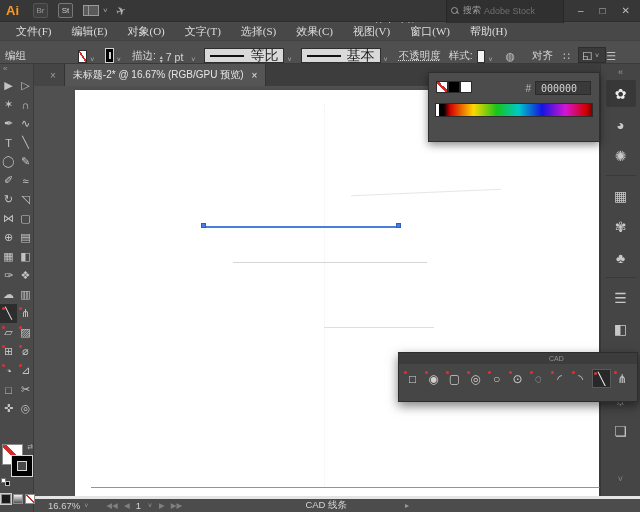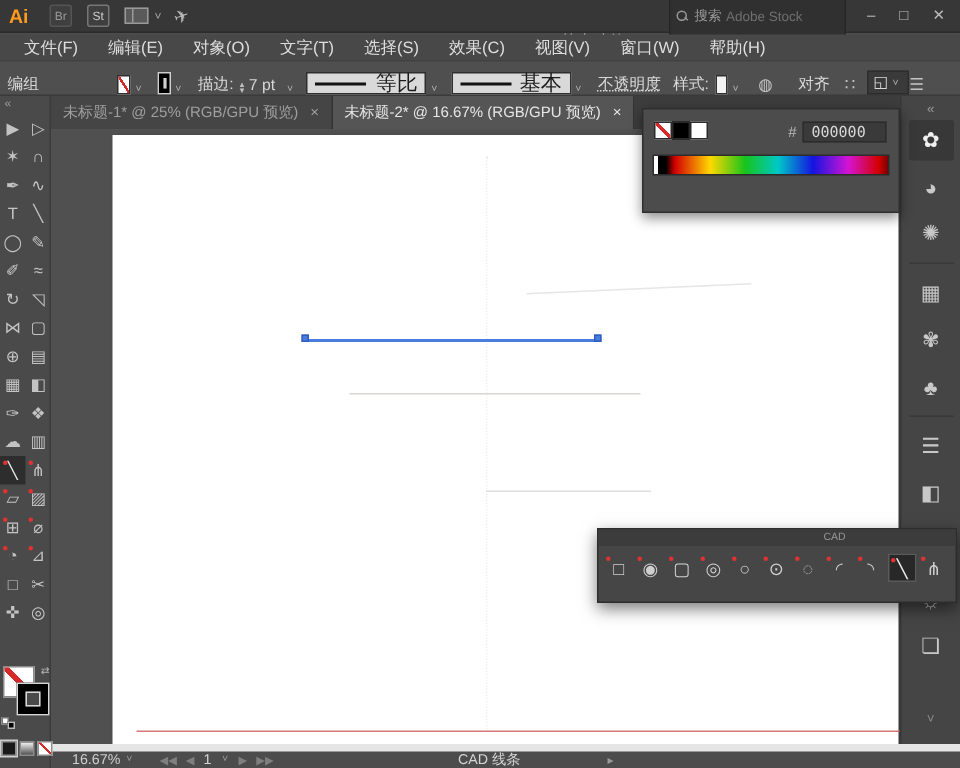--- a/index.html
+++ b/index.html
@@ -29,21 +29,21 @@
     border:1px solid #9a9a9a; border-radius:50%; }
   .mag:after { content:""; position:absolute; left:5px; top:5px; width:3px; height:1px;
     background:#9a9a9a; transform:rotate(45deg); }
   .search-label { color:#9d9d9d; font-size:9px; white-space:nowrap; }
   .search-hint { color:#6f6f6f; font-size:9px; margin-left:3px; white-space:nowrap; }
   .winbtns { display:flex; gap:16px; margin-right:10px; color:#bdbdbd; font-size:10px; }
   .winbtns span { cursor:default; }
   
   .menubar { position:absolute; left:0; top:23px; width:640px; height:17px; background:#484848;
     display:flex; align-items:center; padding-left:6px; }
-  .menu-item { padding:0 10px; font-size:11px; color:#dedede; white-space:nowrap; }
+  .menu-item { padding:0 10px; font-size:11px; color:#dedede; white-space:nowrap;font-family:Liberation Serif, serif; }
   
   .controlbar { position:absolute; left:0; top:40px; width:640px; height:24px; background:#4f4f4f;
     border-top:1px solid #424242; border-bottom:1px solid #3a3a3a;
     display:flex; align-items:flex-end; padding-left:5px; font-size:10.5px; }
   .cb-label { color:#d8d8d8; white-space:nowrap; }
   .sw-none { width:17px; height:13px; background:#fff; border:1px solid #2e2e2e; position:relative; margin-left:52px; }
   .sw-none:before, .none-slash:before { content:""; position:absolute; inset:0;
     background:linear-gradient(to top right, transparent 44%, #d42a2a 44%, #d42a2a 58%, transparent 58%); }
   .sw-stroke { width:15px; height:15px; background:#000; border:1px solid #cfcfcf; position:relative; margin-left:8px; }
   .sw-stroke:after { content:""; position:absolute; inset:3px; background:#4f4f4f; border:1px solid #cfcfcf; }
@@ -131,21 +131,21 @@
   .cadpanel { position:absolute; left:398px; top:352px; width:240px; height:50px; background:#464646;
     border:1px solid #2d2d2d; box-shadow:0 4px 10px rgba(0,0,0,.5); z-index:30; }
   .cad-title { height:11px; background:#3c3c3c; color:#979797; font-size:7px; line-height:11px; padding-left:150px; }
   .cad-tools { display:flex; gap:2px; padding:5px 4px; }
   .cad-tool { width:19px; height:19px; display:flex; align-items:center; justify-content:center;
     color:#cfcfcf; font-size:12px; position:relative; }
   .cad-tool:before { content:""; position:absolute; left:1px; top:2px; width:3px; height:3px; background:#e03232; border-radius:50%; }
   .cad-tool.selected { background:#282828; border:1px solid #5a5a5a; color:#f0f0f0; }
   
   .statusbar { position:absolute; left:34px; top:496px; width:606px; height:16px; background:#4c4c4c;
-    border-top:5px solid #e5e5e5; display:flex; align-items:center; font-size:9.5px; color:#cfcfcf; }
+    border-top:3px solid #e5e5e5; display:flex; align-items:center; font-size:9.5px; color:#cfcfcf; }
   .sb-zoom { margin-left:14px; }
   .sb-chev { color:#9a9a9a; font-size:7px; margin:0 4px; }
   .sb-nav { color:#7f7f7f; font-size:7.5px; margin:0 3px; }
   .sb-num { color:#d4d4d4; font-size:9.5px; margin:0 3px; }
   .sb-status { margin-left:120px; color:#d4d4d4; }
   .sb-arrow { color:#9a9a9a; font-size:8px; margin-left:58px; }
 </style>
 </head>
 <body>
 
@@ -350,21 +350,20 @@
       <span class="modebtn color"></span>
       <span class="modebtn grad"></span>
       <span class="modebtn none">
           <span class="none-slash" style="position:absolute;inset:0;"></span>
         </span>
     </div>
   </div>
 
   <div class="tabbar" id="tabs">
       <span class="tab">
-        <span class="tab-title">未标题-1* @ 25% (RGB/GPU 预览)</span>
         <span class="close">×</span>
       </span>
       <span class="tab active">
         <span class="tab-title">未标题-2* @ 16.67% (RGB/GPU 预览)</span>
         <span class="close">×</span>
       </span>
     </div>
 
   <div class="canvas">
     <div class="artboard">

